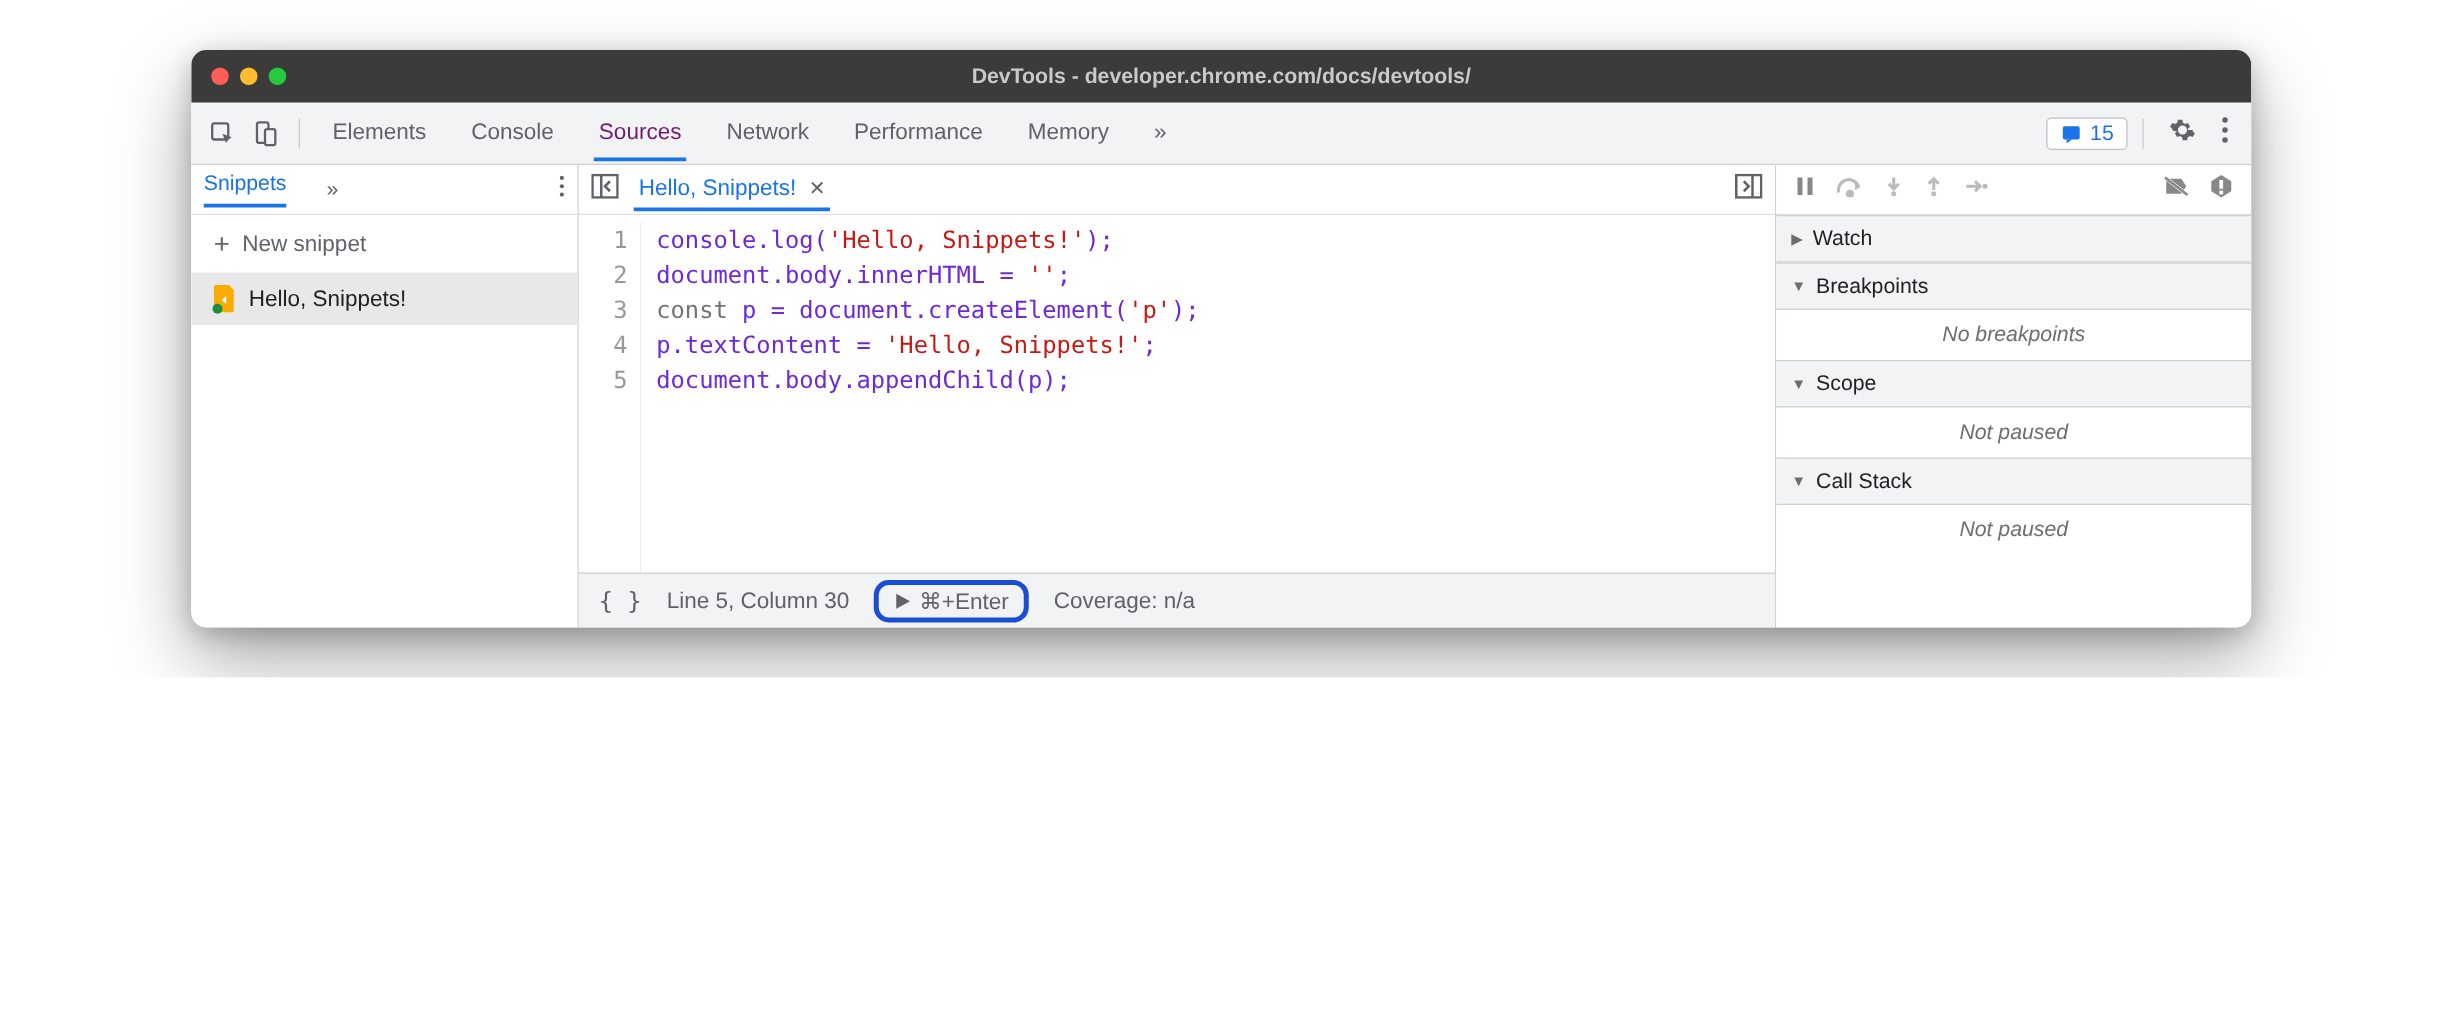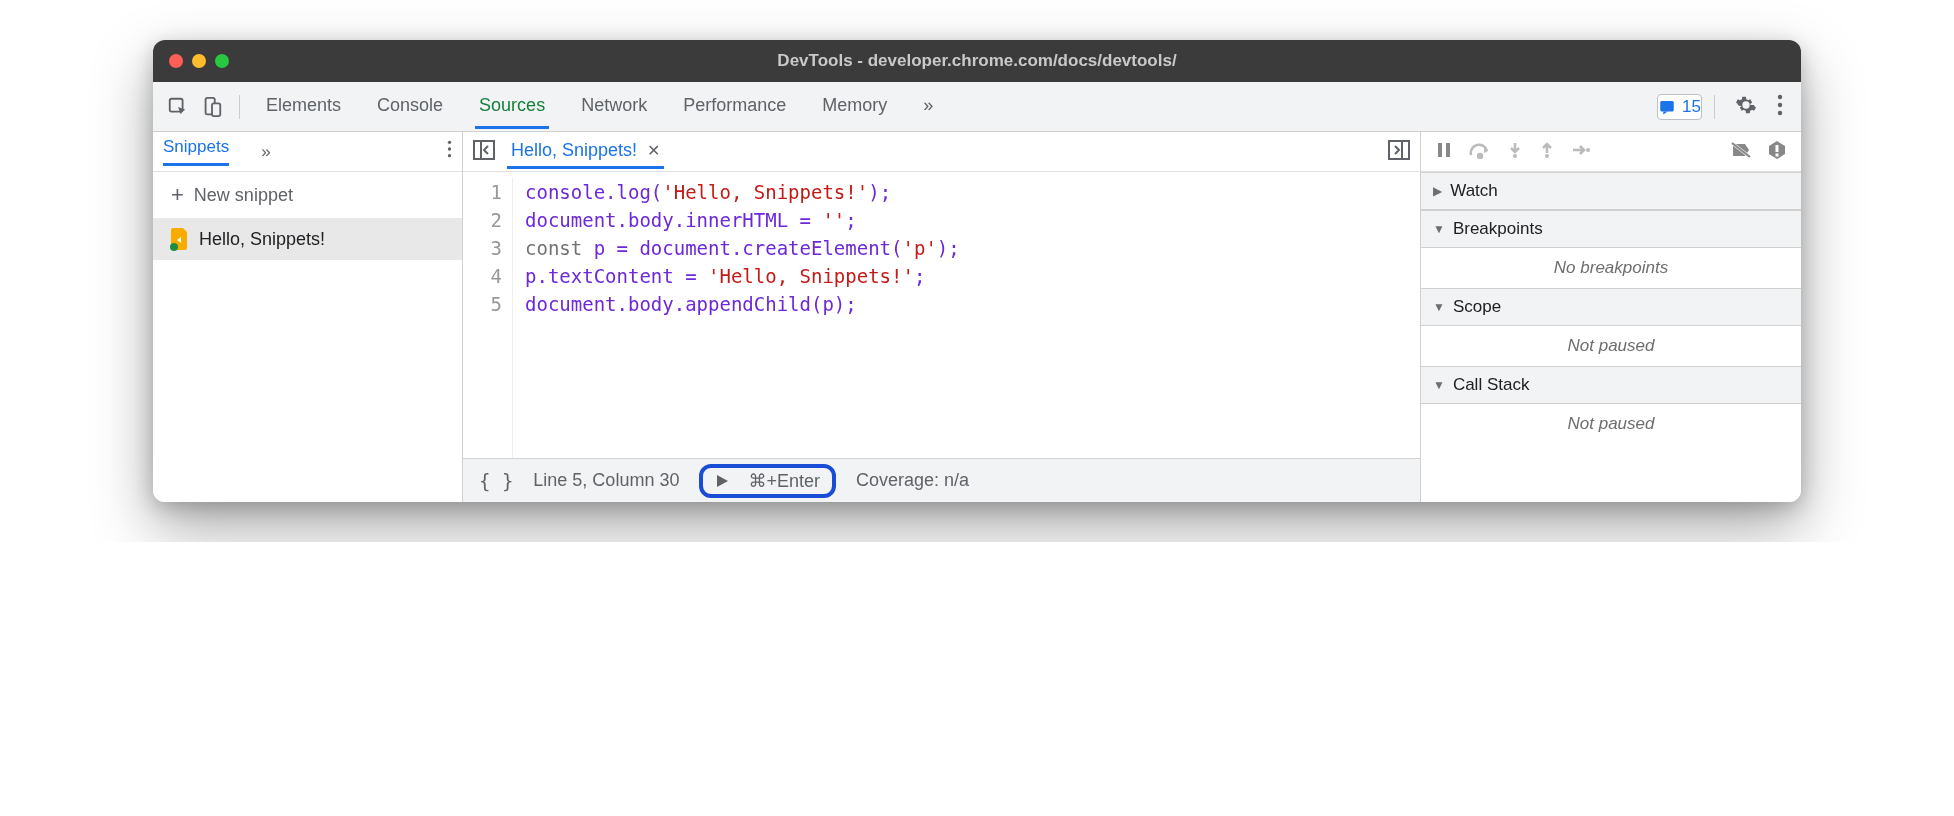--- a/index.html
+++ b/index.html
@@ -50,26 +50,26 @@
 }
 .tb-iconbtn {
   width: 30px; height: 30px;
   display: flex; align-items: center; justify-content: center;
   color: #5f6368;
   cursor: pointer;
 }
 .tb-divider { width:1px; height:24px; background:#ccc; margin:0 8px; }
 .tabs { display: flex; gap: 28px; margin-left: 10px; font-size: 18px; color: #5f6368; }
 .tab { padding: 10px 4px; cursor: pointer; }
-.tab.active { color: #15803d; border-bottom: 3px solid #1a73e8; font-weight: 500; }
+.tab.active { color: #701a75; border-bottom: 3px solid #1a73e8; font-weight: 500; }
 .tb-spacer { flex: 1; }
 .issues {
   display: flex; align-items: center; gap: 6px;
   border: 1px solid #bdc1c6; border-radius: 4px;
-  padding: 2px 0; color: #1a73e8; font-size: 17px;
+  padding: 2px 10px; color: #1a73e8; font-size: 17px;
   cursor: pointer; background:#fff;justify-content:flex-end;
 }
 .gear, .kebab { color:#5f6368; cursor:pointer; padding:0 8px; }
 
 .main { display: flex; height: 370px; }
 .left {
   width: 310px; border-right: 1px solid #d0d0d0;
   display: flex; flex-direction: column;
   background: #fff;
 }
@@ -118,21 +118,21 @@
 .tok-kw { color:#737373; }
 .tok-id { color:#6d28d9; }
 .status {
   height:44px; border-top:1px solid #d0d0d0; background:#f1f3f4;
   display:flex; align-items:center; gap:20px; padding:0 16px;
   font-size:18px; color:#5f6368;
 }
 .braces { font-family:monospace; font-size:19px; color:#5f6368; cursor:pointer; }
 .run-highlight {
   border: 4px solid #1a4dd6; border-radius:12px;
-  padding: 2px 12px; display:flex; align-items:center; gap:19px;
+  padding: 2px 12px; display:flex; align-items:center; gap:6px;
   color:#5f6368; cursor:pointer;
 }
 .right {
   width:380px; display:flex; flex-direction:column; background:#fff;
 }
 .dbg-toolbar {
   height:40px; display:flex; align-items:center; gap:16px;
   padding:0 14px; border-bottom:1px solid #e0e0e0; color:#bdbdbd;
 }
 .dbg-toolbar svg { cursor:pointer; }

